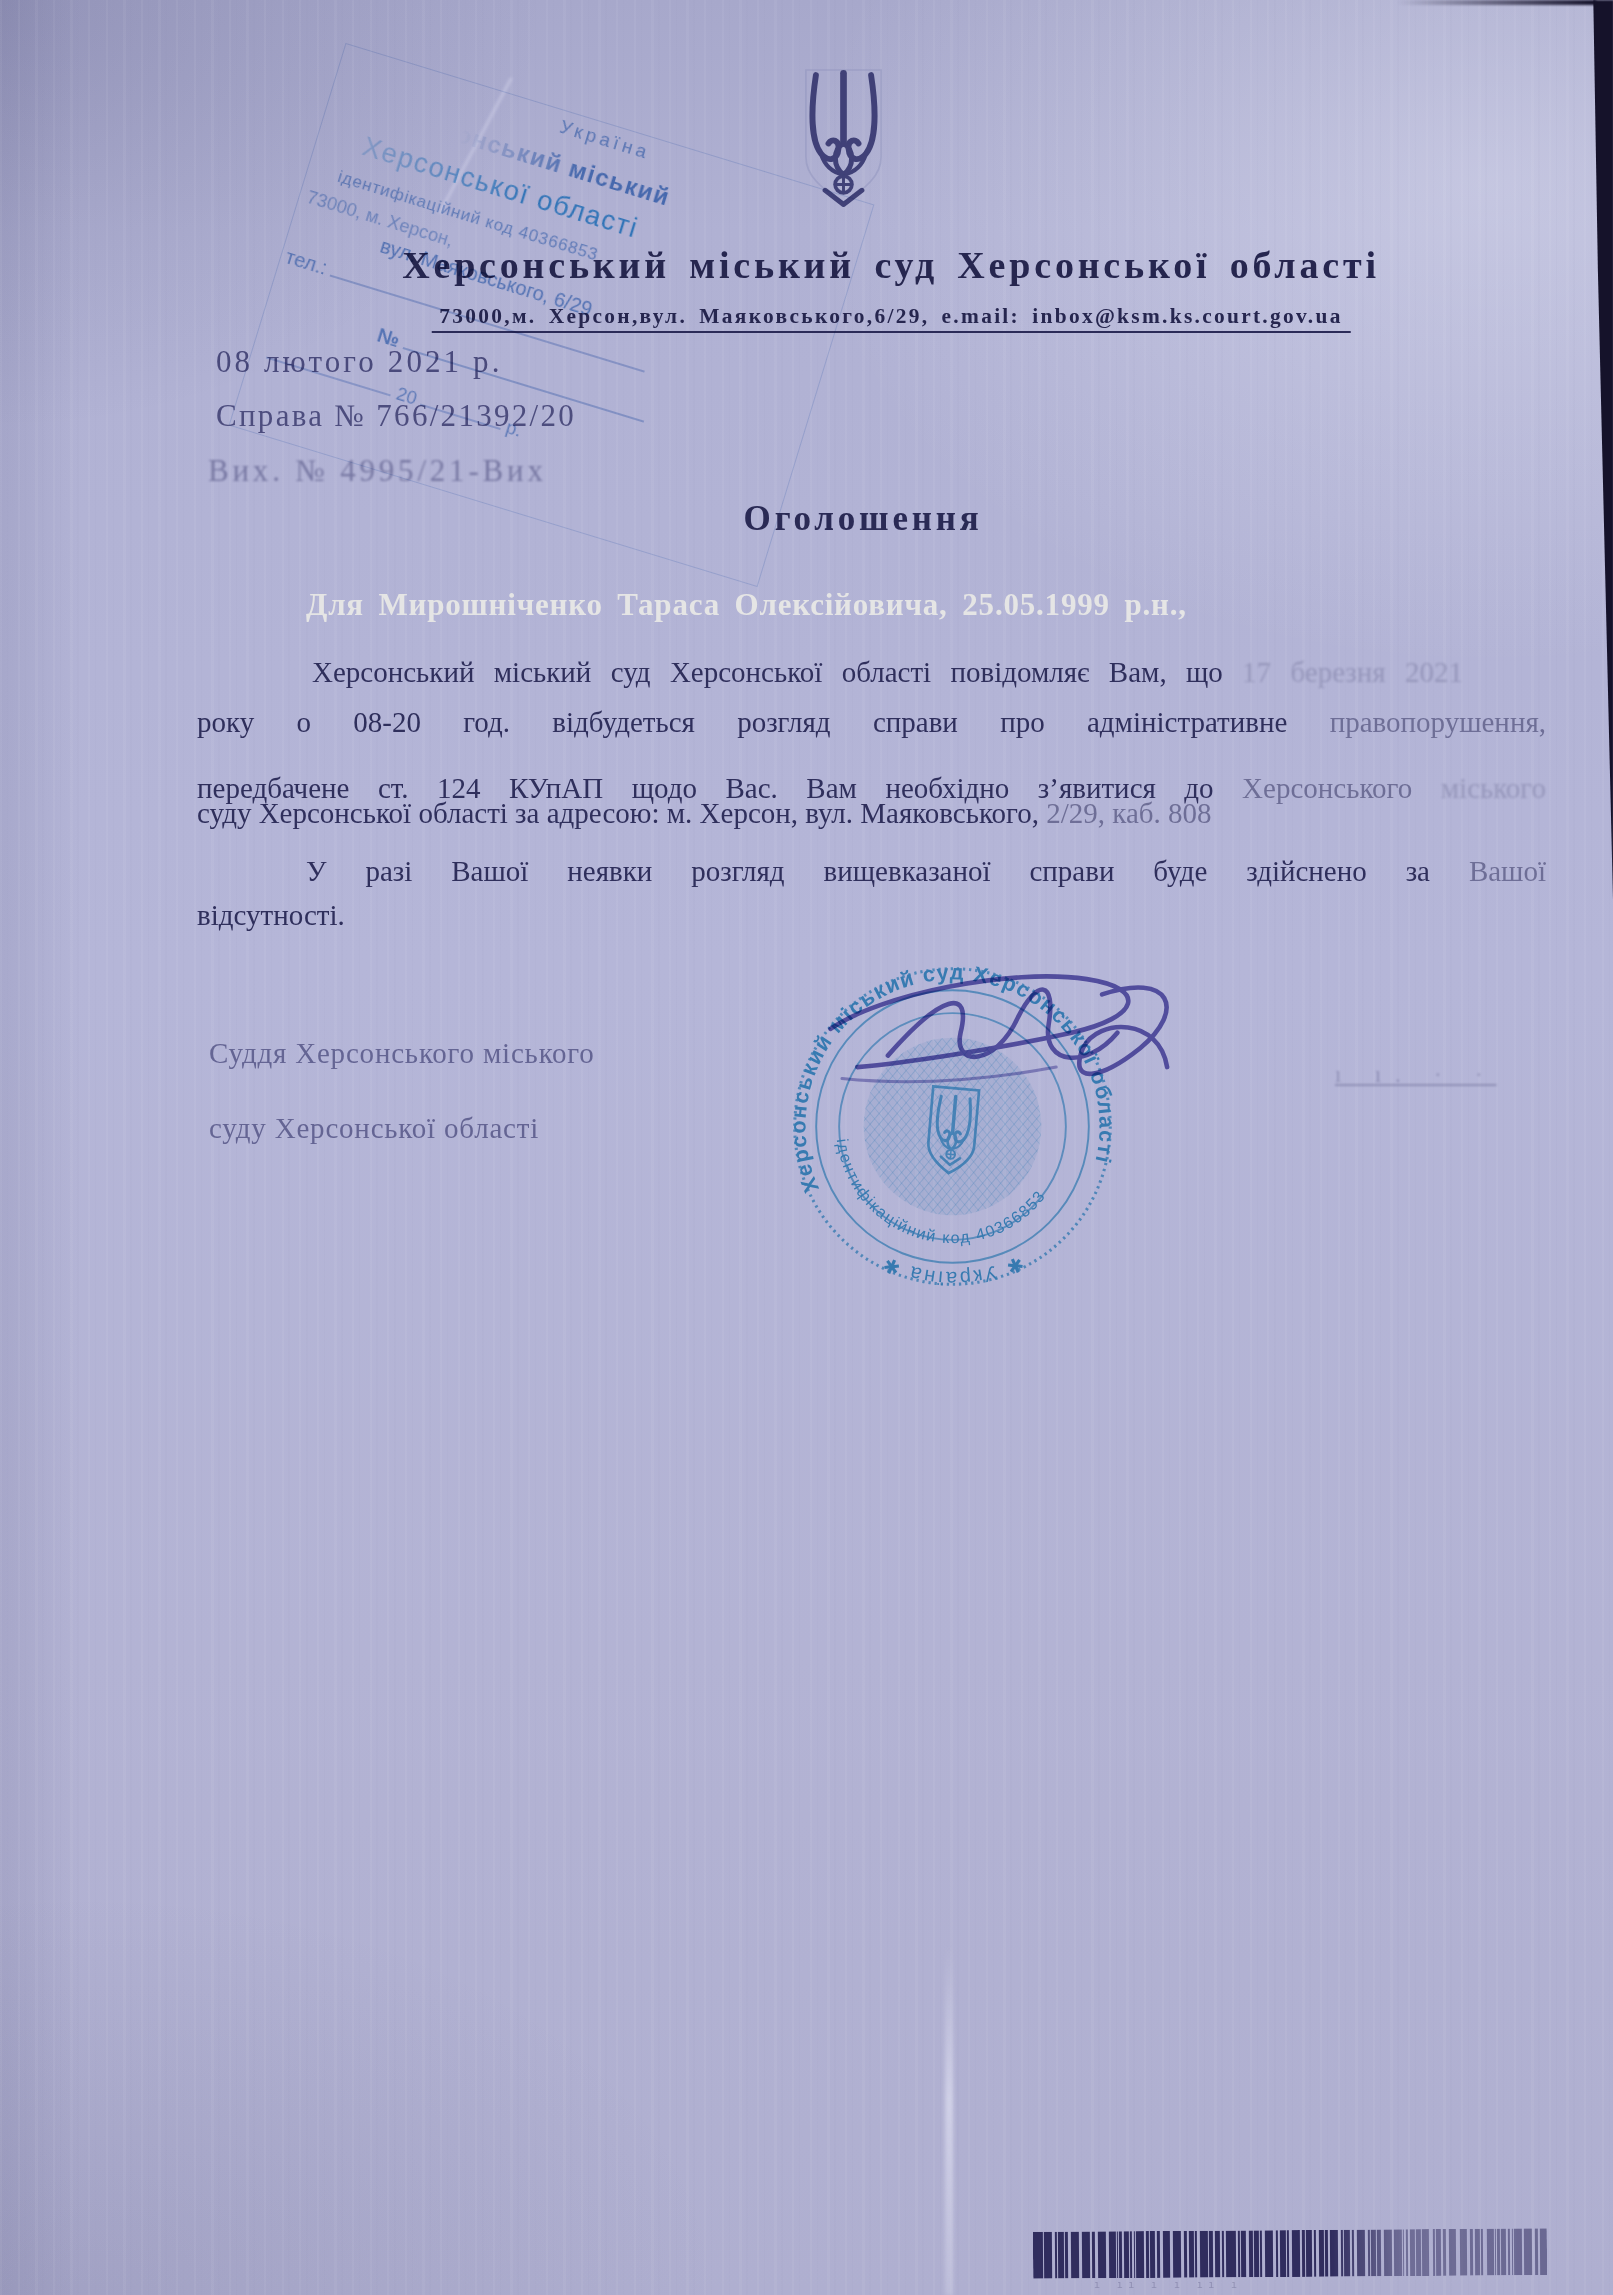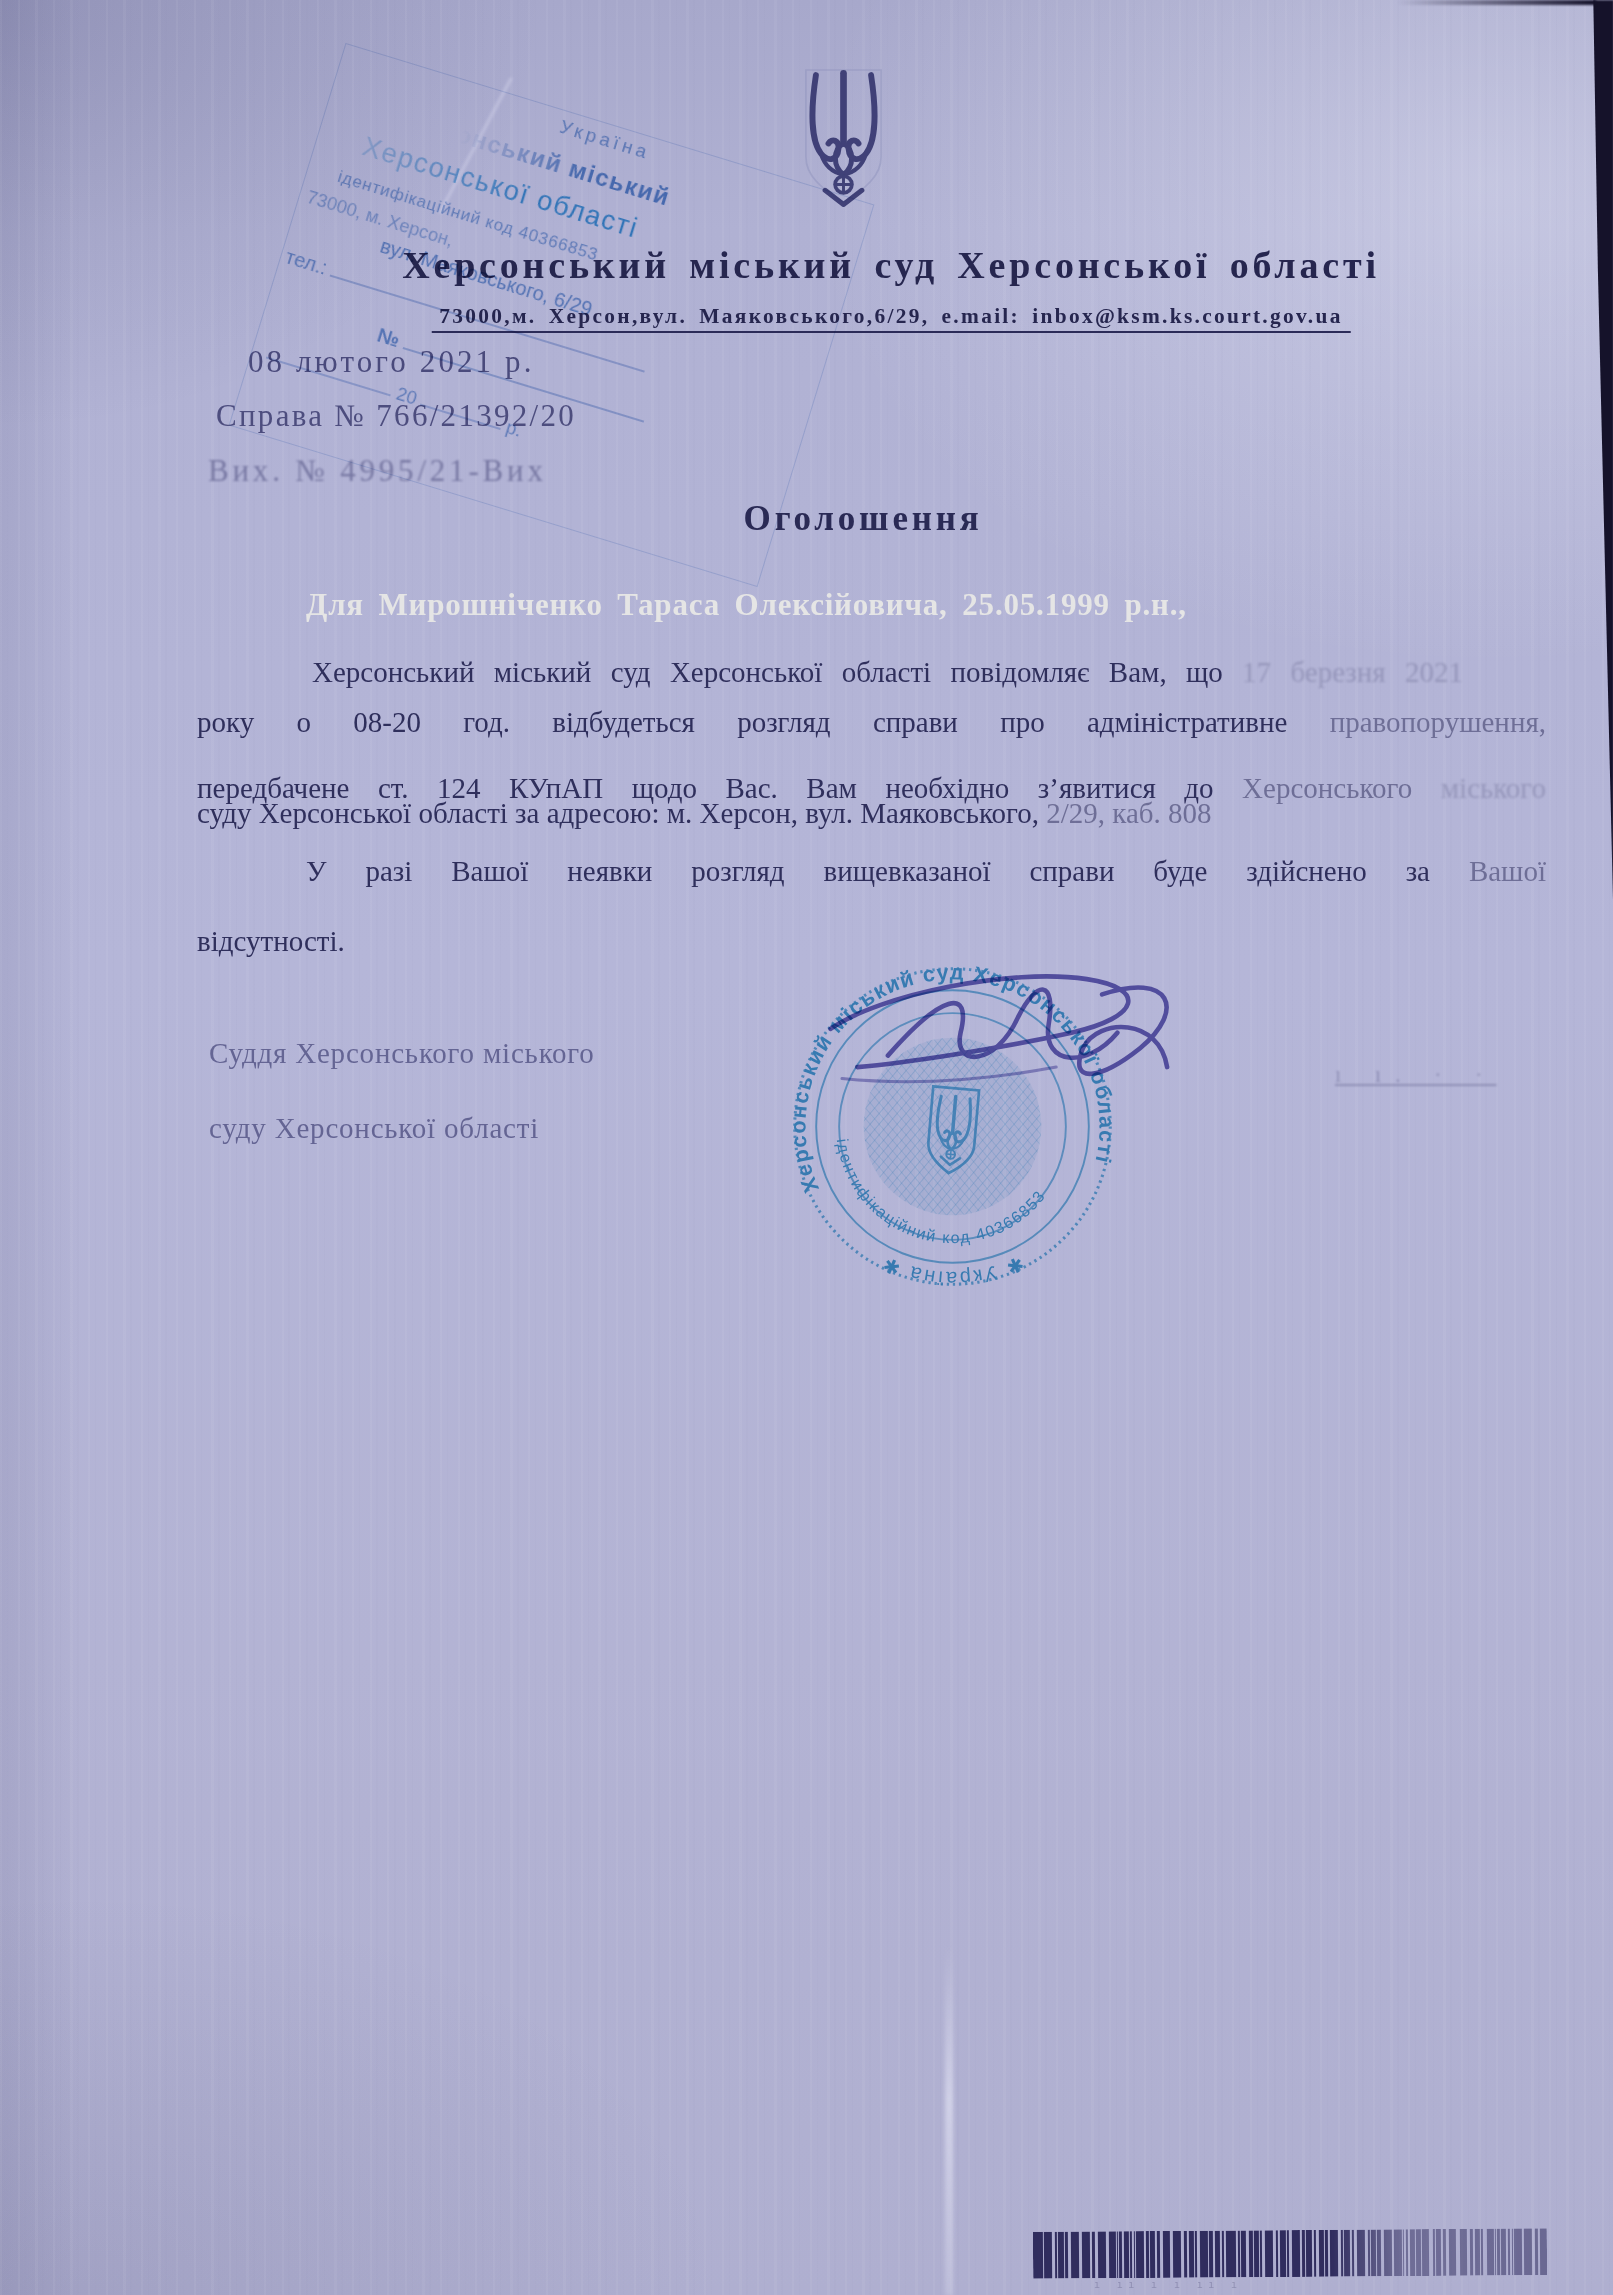--- a/index.html
+++ b/index.html
@@ -28,21 +28,21 @@
 
   .emblem{position:absolute;left:792px;top:65px;width:103px;height:142px;}
 
   .title{position:absolute;left:891px;top:243px;transform:translateX(-50%);white-space:nowrap;
     font-weight:bold;font-size:38px;letter-spacing:3.8px;word-spacing:6.1px;color:#26264f;}
   .address{position:absolute;left:891px;top:304px;transform:translateX(-50%);white-space:nowrap;
     font-weight:bold;font-size:21.4px;letter-spacing:2.3px;word-spacing:4.6px;color:#26264f;
     border-bottom:2.3px solid #2b2b58;padding:0 7.6px 2.3px 7.6px;}
 
   .ref{position:absolute;white-space:nowrap;font-size:31px;color:#3c3c70;}
-  .ref-date{left:216px;top:344px;letter-spacing:3.1px;opacity:.88;filter:blur(0.4px);margin-left:32px;}
+  .ref-date{left:216px;top:344px;letter-spacing:3.1px;opacity:.88;filter:blur(0.4px);}
   .ref-case{left:216px;top:398px;letter-spacing:2.3px;opacity:.85;filter:blur(0.4px);}
   .ref-out {left:208px;top:453px;letter-spacing:3.8px;opacity:.5;filter:blur(0.8px);}
 
   .corner-stamp{position:absolute;left:275px;top:115px;width:551px;height:398px;
     transform:rotate(17deg);transform-origin:50% 50%;color:#3f7dc8;
     font-family:"Liberation Sans",sans-serif;opacity:.88;filter:blur(0.2px);
     border:1.5px solid rgba(90,140,210,.28);}
   .cs-row{white-space:nowrap;}
   .cs-country{margin-top:4.6px;text-align:center;font-size:19px;letter-spacing:3.8px;opacity:.72;}
   .cs-court1{margin-top:12.2px;margin-left:69px;font-size:24px;font-weight:bold;letter-spacing:1.5px;opacity:.9;
@@ -65,21 +65,21 @@
     font-weight:bold;font-size:31px;letter-spacing:0.8px;word-spacing:6.1px;color:#e5e5e5;}
 
   .bodyline{position:absolute;left:197px;width:1349px;white-space:nowrap;
     font-size:29px;color:#2f2f5c;text-align:justify;}
   .jl{text-align-last:justify;white-space:normal;}
   .bl1{top:656px;width:1266px;text-indent:115px;}
   .bl2{top:706px;}
   .bl3{top:756px;margin-top:16px;}
   .bl4{top:797px;}
   .bl5{top:855px;text-indent:109px;}
-  .bl6{top:925px;}
+  .bl6{top:899px;}
   .fade{opacity:.22;filter:blur(1px);}
   .fade2{opacity:.52;filter:blur(0.6px);}
 
   .sig-label{position:absolute;left:209px;white-space:nowrap;font-size:29px;letter-spacing:0.8px;
     color:#46467a;opacity:.72;filter:blur(0.5px);}
   .sig1{top:1037px;text-align:center;}
   .sig2{top:1092px;margin-top:20px;}
   .faint-marks{position:absolute;left:1335px;top:1062px;font-size:23px;letter-spacing:13.8px;
     color:#3a3a6a;opacity:.3;filter:blur(0.8px);white-space:nowrap;text-decoration:underline;}
 

